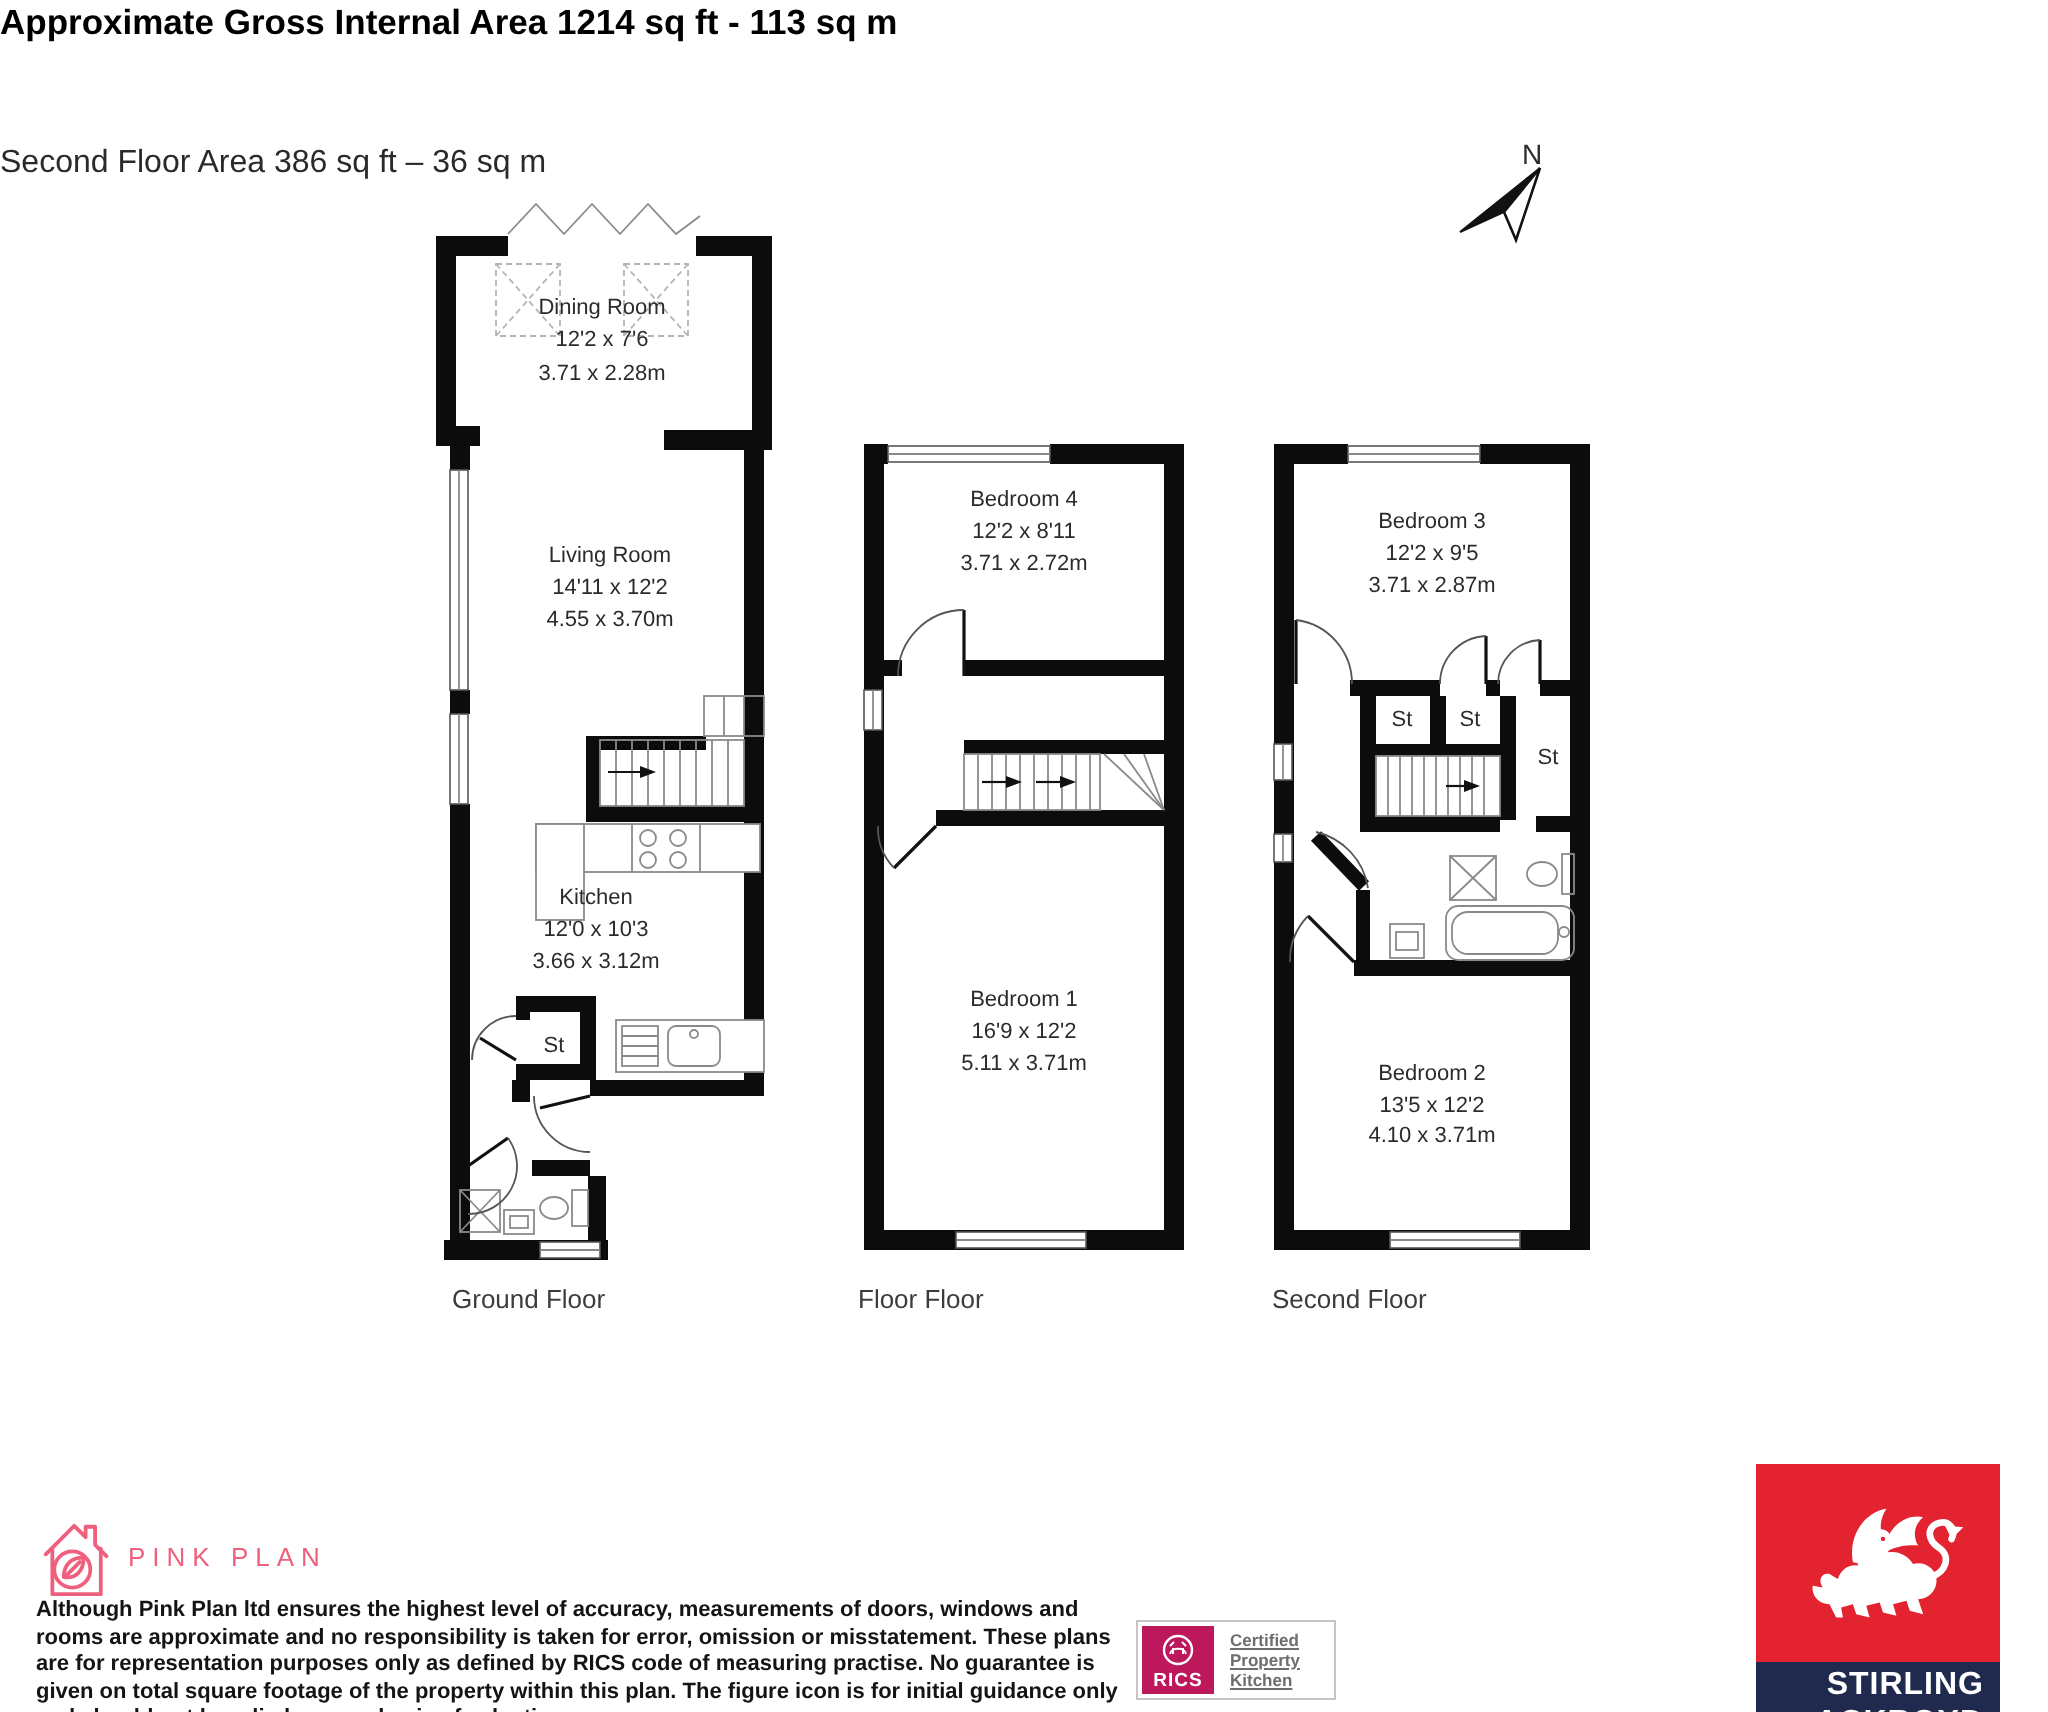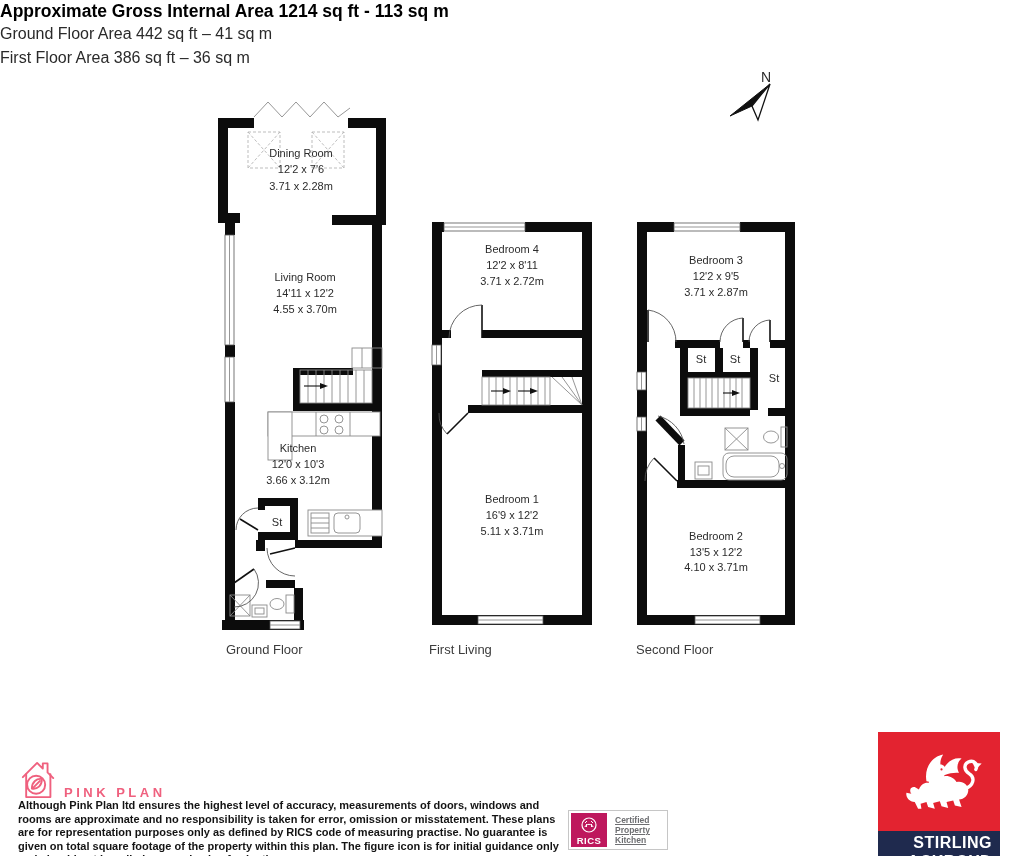--- a/index.html
+++ b/index.html
@@ -14,43 +14,42 @@
   .wall{fill:#0c0c0c;}
   .win{fill:#ffffff;stroke:#555;stroke-width:0.8;}
   .thin{fill:none;stroke:#8a8a8a;stroke-width:0.9;}
   .thin2{fill:#fff;stroke:#8a8a8a;stroke-width:0.9;}
   .arc{fill:none;stroke:#555;stroke-width:0.9;}
   .leaf{stroke:#111;stroke-width:1.6;}
   .dash{fill:none;stroke:#b5b5b5;stroke-width:0.9;stroke-dasharray:3,2;}
   .arrow{stroke:#111;stroke-width:1.1;}
   .ah{fill:#111;}
   #pinkplan-text{position:absolute;left:64px;top:771px;font-size:13px;letter-spacing:3.5px;
-                 color:#ef607e;font-weight:700;margin-top:14px;}
+                 color:#ef607e;font-weight:400;}
   #disclaimer{position:absolute;left:18px;top:799px;width:549px;font-size:11px;line-height:13.6px;
               font-weight:600;color:#141414;}
   #rics-badge{position:absolute;left:568px;top:810px;width:100px;height:40px;background:#fff;
               border:1px solid #c6c6c6;box-sizing:border-box;display:flex;}
   #rics-left{margin:2px;width:36px;background:#be185d;position:relative;}
   #rics-word{position:absolute;bottom:1px;width:100%;text-align:center;color:#fff;
              font-size:9.5px;font-weight:bold;letter-spacing:0.5px;}
   #rics-lines{padding:4px 0 0 6px;font-size:8.5px;line-height:10px;font-weight:bold;color:#6d6e71;text-decoration:underline;}
   #agent-logo{position:absolute;left:878px;top:708px;width:122px;height:140px;margin-top:24px;}
   #agent-red{height:99px;background:#e32330;display:flex;align-items:center;justify-content:center;}
   #agent-navy{height:41px;background:#1f2a4e;color:#fff;font-weight:bold;font-size:16px;
               line-height:19px;text-align:right;padding:2px 8px 0 0;box-sizing:border-box;
               letter-spacing:0.5px;}
 </style>
 </head>
 <body>
 
 <div id="canvas">
 
   <div class="hdr" id="hdr-title">Approximate Gross Internal Area 1214 sq ft - 113 sq m</div>
-  <div class="hdr hdr-sub" style="top:25px">Ground Floor Area 442 sq ft – 41 sq m</div>
-  <div class="hdr hdr-sub" style="top:49px">First Floor Area 386 sq ft – 36 sq m</div>
+  <div class="hdr hdr-sub" style="top:73px">Second Floor Area 386 sq ft – 36 sq m</div>
 
   <svg class="plan" style="left:722px;top:58px" width="60" height="68" viewBox="0 0 60 68">
     <text x="44" y="24" text-anchor="middle" style="font-size:14px">N</text>
     <polygon points="48,26 8,58 30,48" fill="#111" stroke="#111" stroke-width="1"></polygon>
     <polygon points="48,26 30,48 36,62" fill="#fff" stroke="#111" stroke-width="1.3"></polygon>
   </svg>
 
   <svg class="plan" style="left:210px;top:95px" width="190" height="545" viewBox="0 0 190 545">
     <g>
       <rect class="wall" x="8" y="23" width="10" height="100"></rect>
@@ -296,21 +295,21 @@
       <text x="86" y="330" text-anchor="middle">Bedroom 2</text>
       <text x="86" y="346" text-anchor="middle">13'5 x 12'2</text>
       <text x="86" y="361" text-anchor="middle">4.10 x 3.71m</text>
     </g>
     <text x="71" y="153" text-anchor="middle">St</text>
     <text x="105" y="153" text-anchor="middle">St</text>
     <text x="144" y="172" text-anchor="middle">St</text>
   </svg>
 
   <div class="floor-label" style="left:226px;top:642px">Ground Floor</div>
-  <div class="floor-label" style="left:429px;top:642px">First Living</div>
+  <div class="floor-label" style="left:429px;top:642px">Floor Floor</div>
   <div class="floor-label" style="left:636px;top:642px">Second Floor</div>
 
   <svg class="plan" style="left:20px;top:758px" width="38" height="44" viewBox="0 0 40 46">
     <g fill="none" stroke="#ef607e" stroke-width="2" stroke-linejoin="round" stroke-linecap="round">
       <path d="M3,20 L18,5 L24,11 L24,5.5 L29,5.5 L29,15 L35,21"></path>
       <path d="M6.5,17 L6.5,41 L32,41 L32,17"></path>
       <circle cx="17" cy="28" r="9.5"></circle>
       <path d="M12.5,32 C12.5,25 17.5,21 23,22 C23,29 18.5,33 12.5,32 Z"></path>
       <path d="M13.5,31.5 L21,24"></path>
     </g>

